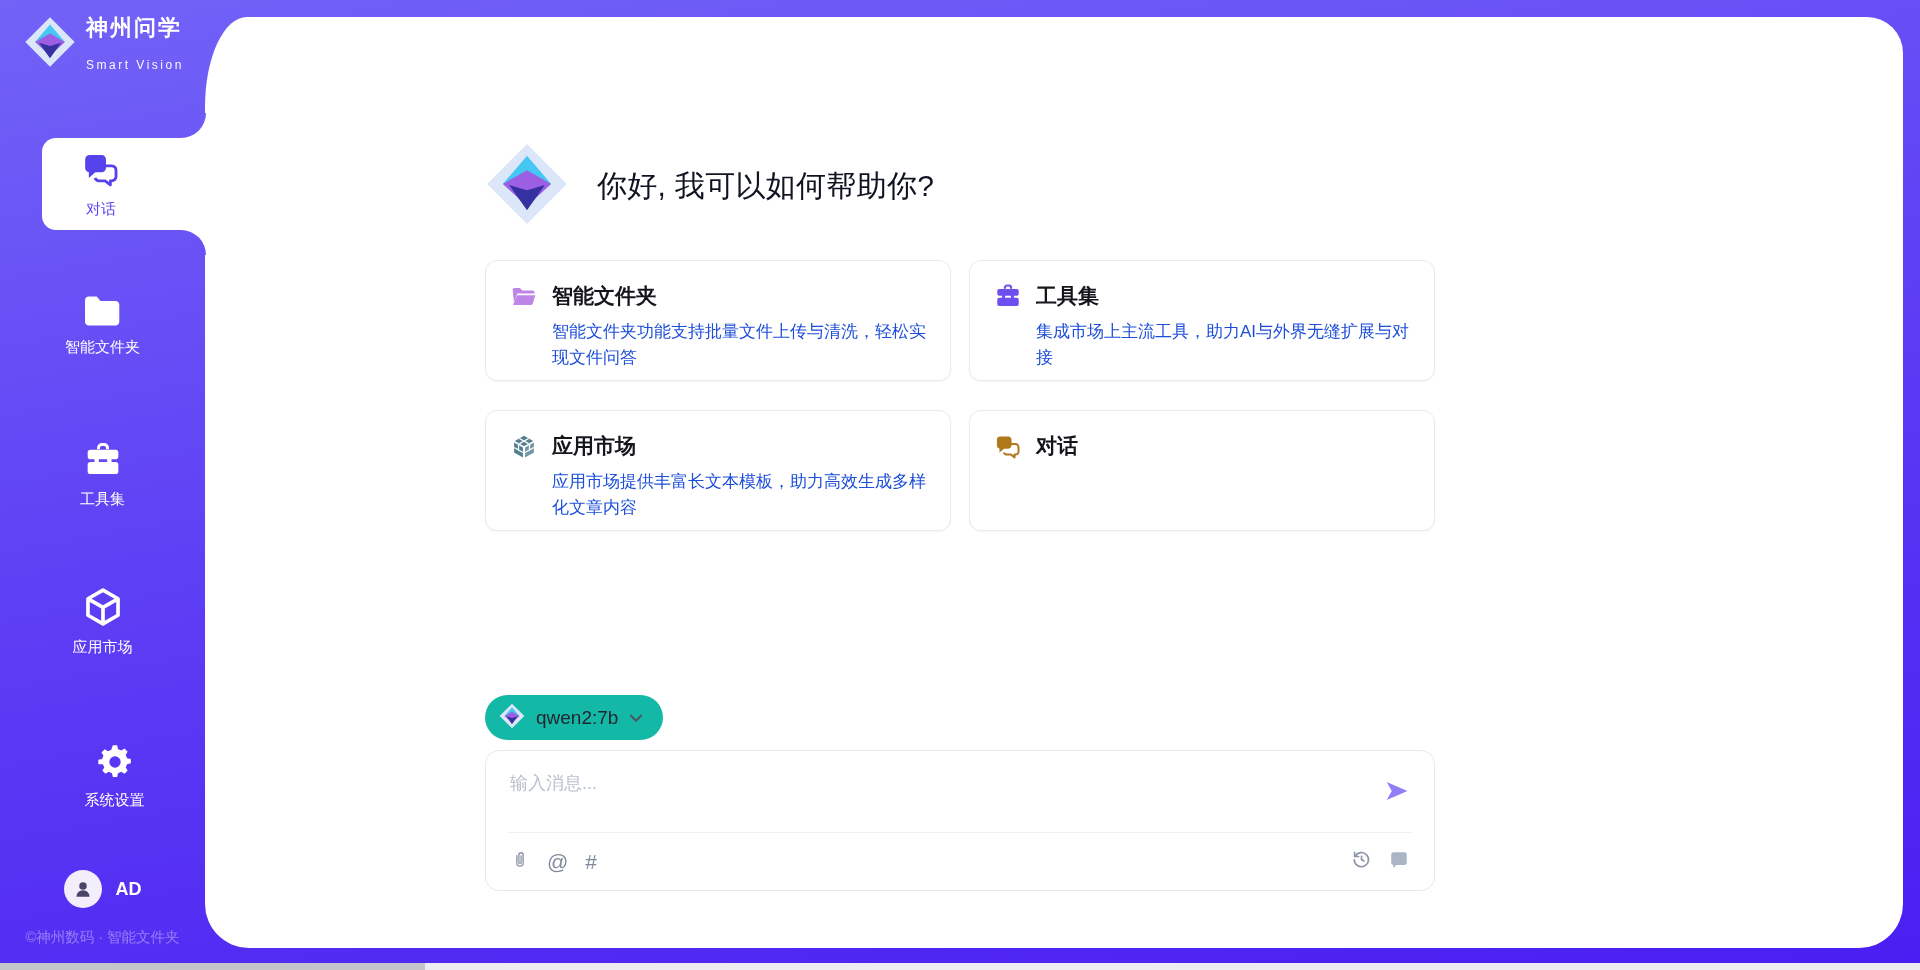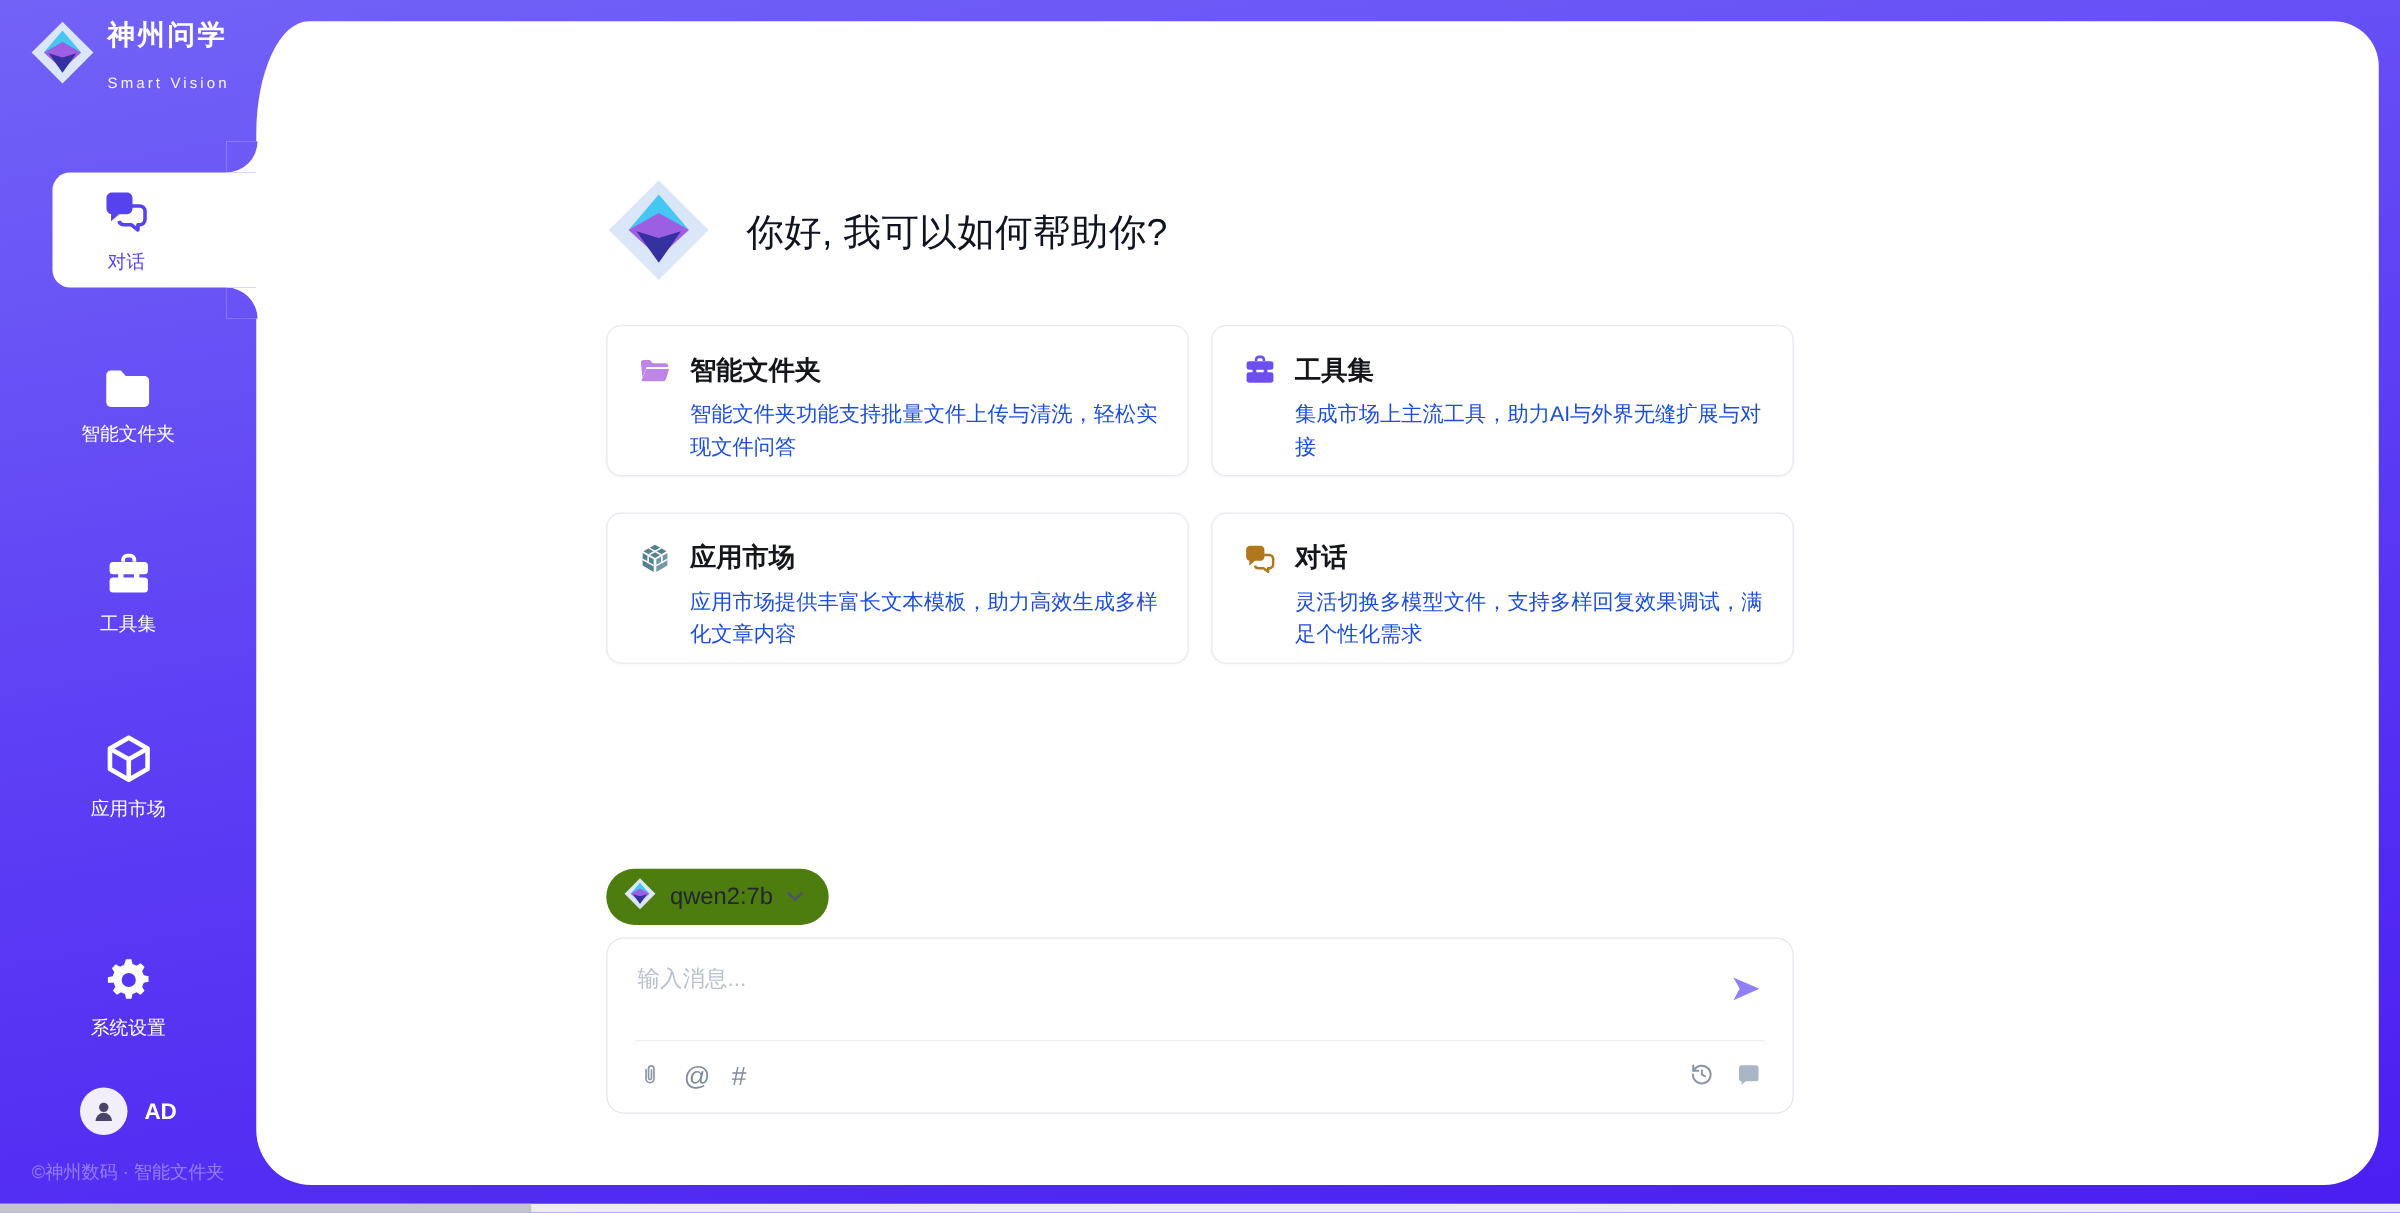--- a/index.html
+++ b/index.html
@@ -21,21 +21,21 @@
   
   .sidebar { position:absolute; left:0; top:0; width:215px; height:970px; z-index:2; color:#fff; }
   .logo-block { position:absolute; left:24px; top:16px; display:flex; align-items:center; gap:10px; }
   .logo-text-cn { font-size:22px; font-weight:700; letter-spacing:2px; line-height:1.1; }
   .logo-text-en { font-size:12px; letter-spacing:2.5px; opacity:.95; margin-top:18px; }
   .nav-item { position:absolute; left:0; width:205px; display:flex; flex-direction:column; align-items:center; gap:9px; color:#fff; font-size:15px; cursor:pointer; }
   .nav-item svg { display:block; }
   .nav-folder { top:293px; }
   .nav-toolbox { top:441px; }
   .nav-cube { top:585px; }
-  .nav-gear { top:764px; }
+  .nav-gear { top:742px;margin-left:12px; }
   
   .tab-blob {
     position:absolute; left:42px; top:138px; width:164px; height:92px;
     background:#fff; border-radius:14px 0 0 14px; z-index:3;
     display:flex; flex-direction:column; align-items:center; justify-content:center;
     gap:7px; padding-right:46px; color:#5743ee; font-size:15px; cursor:pointer;
   }
   .fillet { position:absolute; left:181px; width:25px; height:25px; background:#fff; z-index:2; }
   .fillet.top { top:113px; } .fillet.bottom { top:230px; }
   .fillet::after {
@@ -60,21 +60,21 @@
     box-shadow:0 1px 2px rgba(16,24,40,.04);
     display:flex; align-items:flex-start; padding:21px 22px 0 24px; cursor:pointer;
   }
   .card-icon { width:28px; height:28px; margin-top:1px; flex:none; }
   .card-icon svg { width:28px; height:28px; display:block; }
   .card-text { margin-left:14px; }
   .card-title { font-size:21px; font-weight:700; color:#14161c; }
   .card-desc { margin-top:9px; font-size:17px; color:#1d4ed8; line-height:1.5; }
   
   .model-pill {
-    position:absolute; top:695px; left:0; height:45px; border-radius:23px; background:#4d7c0f;
+    position:absolute; top:695px; left:0; height:45px; border-radius:23px; background:#14b8a6;
     display:inline-flex; align-items:center; gap:11px; padding:0 20px 0 14px; cursor:pointer;
   }
   .model-name { font-size:19px; color:#23262e; }
   
   .composer { position:absolute; top:750px; left:0; width:950px; height:141px; background:#fff; border:1px solid #e4e7ee; border-radius:14px; }
   .composer textarea {
     position:absolute; left:24px; top:20px; width:860px; height:54px; border:none; outline:none; resize:none;
     font-family:"Liberation Sans","DejaVu Sans",sans-serif; font-size:18px; color:#a21caf; background:transparent;
   }
   .composer textarea::placeholder { color:#b9c1cd; }
@@ -243,21 +243,20 @@
 
     <div class="card">
       <span class="card-icon" style="color: rgb(176, 119, 27);">
         <svg viewBox="0 0 24 24">
           <path d="M2.5 5.6C2.5 4.2 3.7 3 5.1 3h7.3c1.4 0 2.6 1.2 2.6 2.6v5.2c0 1.4-1.2 2.6-2.6 2.6H8.6l-3.9 3.4v-3.4h.4c-1.4 0-2.6-1.2-2.6-2.6z" fill="currentColor"></path>
           <path d="M10.9 9.5h7.6A2.5 2.5 0 0 1 21 12v4a2.5 2.5 0 0 1-2.5 2.5h-.9V21l-3.1-2.5h-3.6a2.5 2.5 0 0 1-2.4-1.8" fill="none" stroke="currentColor" stroke-width="1.7" stroke-linejoin="round"></path>
         </svg>
       </span>
       <span class="card-text">
         <div class="card-title">对话</div>
-        <div class="card-desc">灵活切换多模型文件，支持多样回复效果调试，满足个性化需求</div>
       </span>
     </div>
 
   </div>
 
   <div class="model-pill">
     <span>
       <svg width="26" height="26" viewBox="0 0 80 80">
         <polygon points="40,2 78,40 40,78 2,40" fill="#dbe7f8"></polygon>
         <polygon points="40,13 63,40 17,40" fill="#46c6f3"></polygon>

